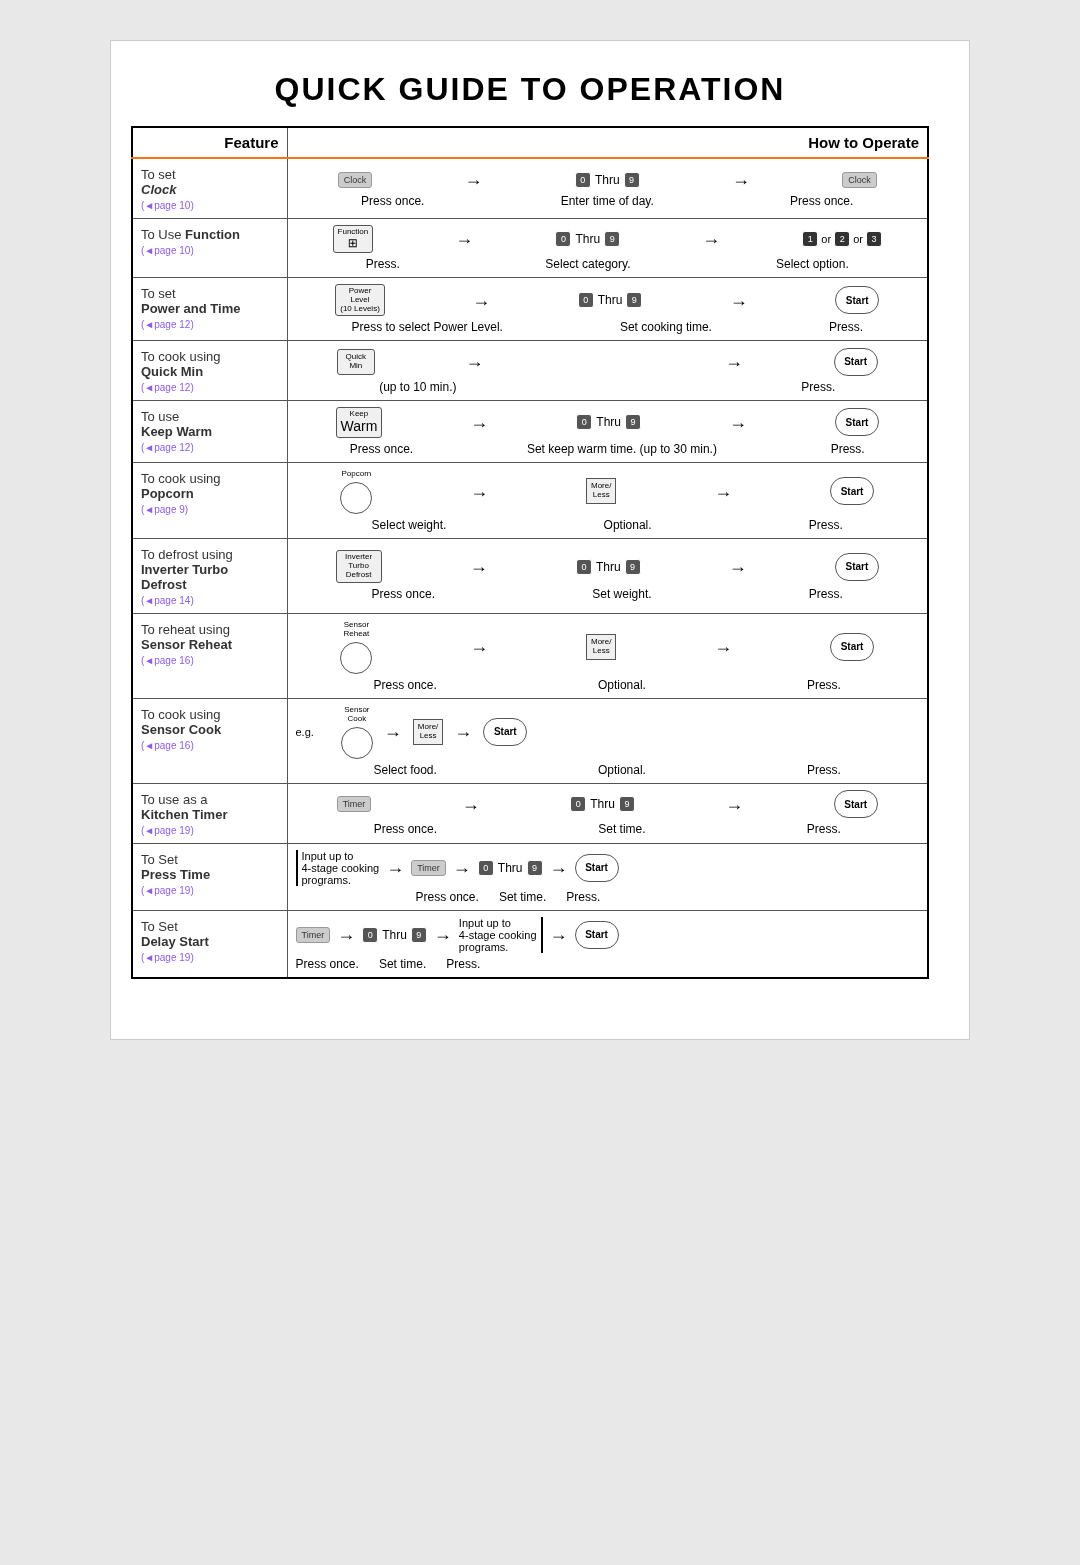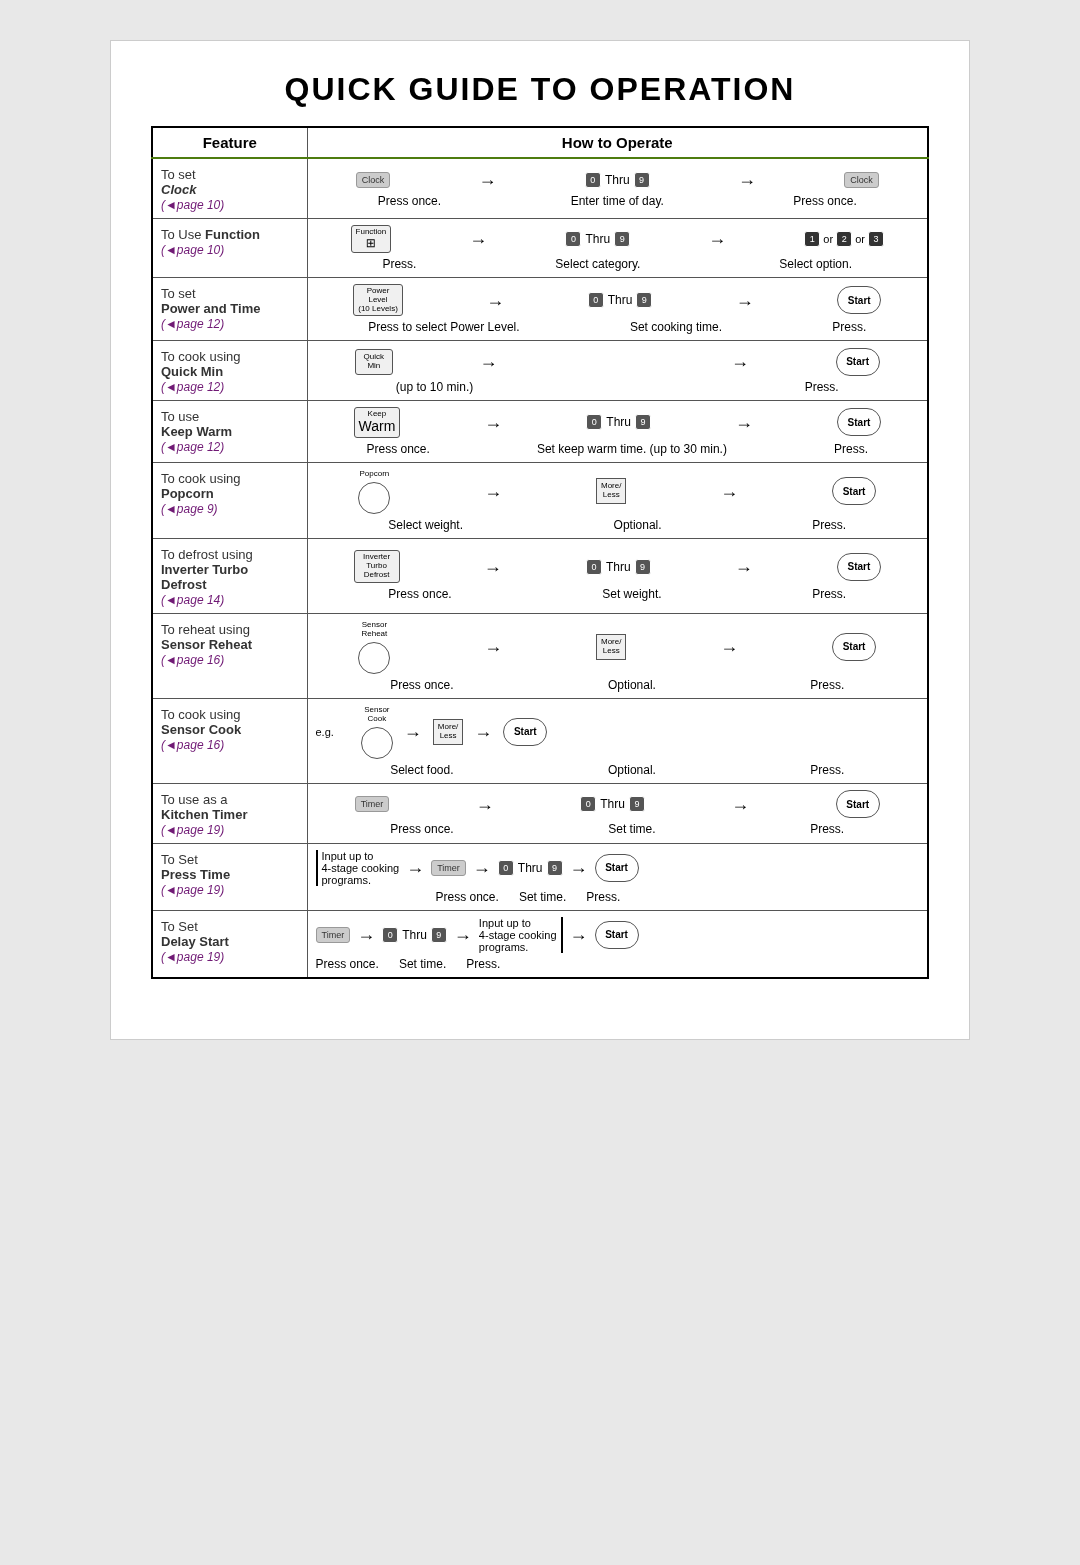--- a/index.html
+++ b/index.html
@@ -8,21 +8,21 @@
       font-family: Arial, sans-serif;
       display: flex;
       justify-content: center;
       align-items: flex-start;
       min-height: 1565px;
       padding: 40px 20px;
     }
     .page {
       background: #fff;
       width: 860px;
-      padding: 30px 40px 60px 40px;
+      padding: 30px 40px 60px 20px;
       border: 1px solid #ccc;
     }
     .page-title {
       text-align: center;
       font-size: 32px;
       font-weight: 900;
       letter-spacing: 2px;
       margin-bottom: 18px;
       text-transform: uppercase;
     }
@@ -34,44 +34,43 @@
     }
     .guide-table th, .guide-table td {
       border: 1px solid #555;
       padding: 6px 8px;
       vertical-align: middle;
     }
     .guide-table thead th {
       background: #fff;
       font-weight: bold;
       font-size: 15px;
-      text-align: center;
-      border-bottom: 2px solid #4d7c0f;
+      text-align: right;
+      border-bottom: 2px solid #f97316;
     }
     .feature-col {
       width: 155px;
       min-width: 140px;
     }
     .how-col {
       text-align: center;
     }
     .feature-label {
       font-size: 13px;
       color: #333;
     }
     .feature-label strong {
       font-weight: bold;
     }
     .feature-label em {
       font-style: italic;
     }
     .page-ref {
-      font-size: 12px;
-      color: #701a75;
-      font-style: italic;
+      font-size: 10px;
+      color: #8b5cf6;
     }
     
     .btn {
       display: inline-flex;
       flex-direction: column;
       align-items: center;
       justify-content: center;
       border: 1.5px solid #555;
       border-radius: 3px;
       font-size: 9px;

